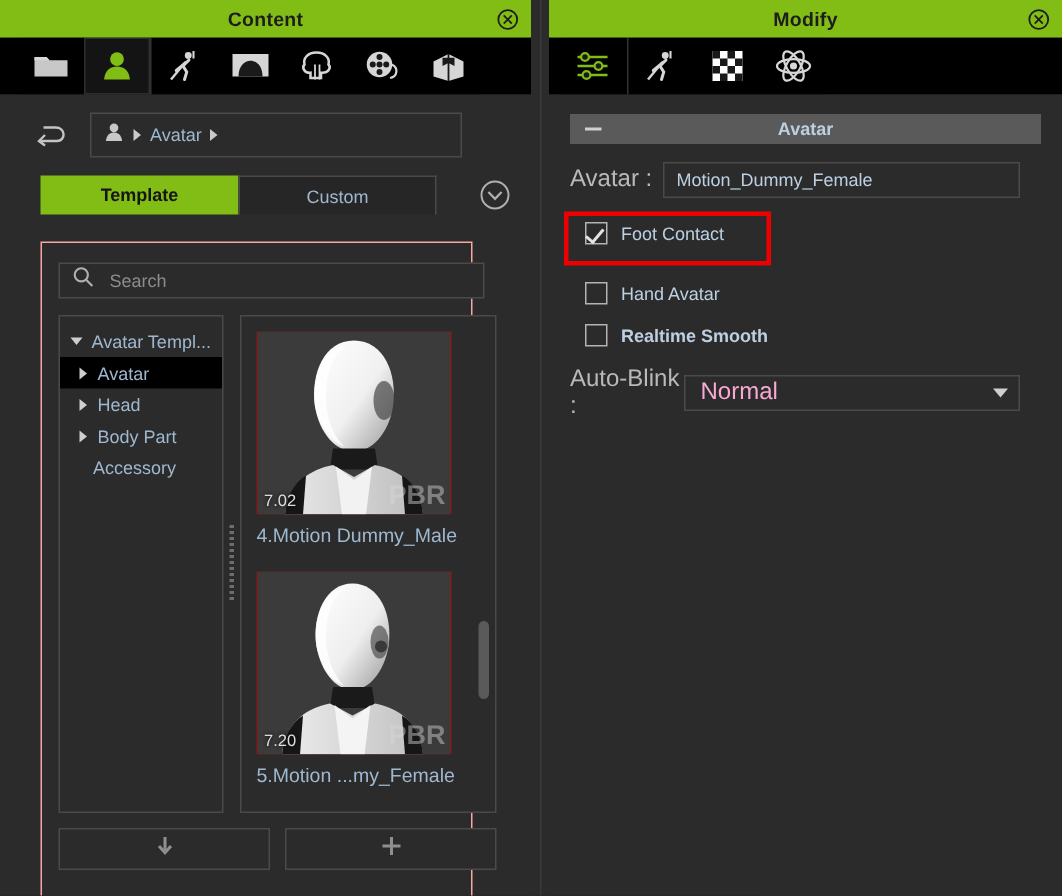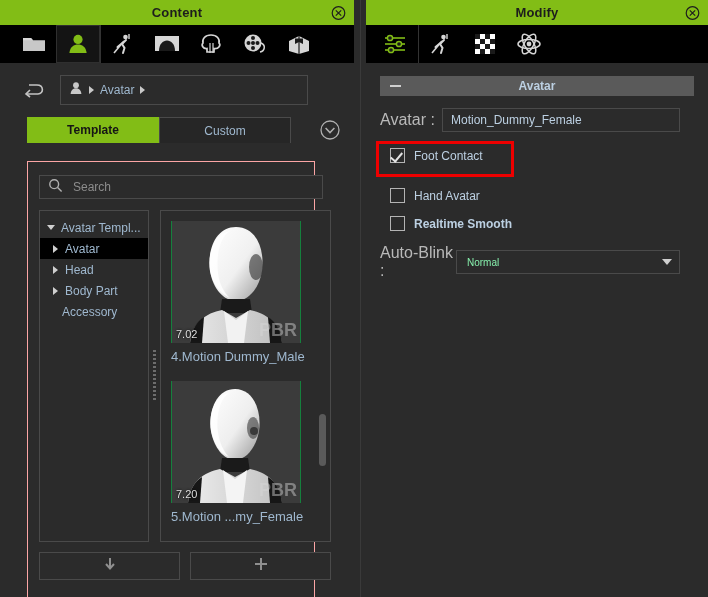--- a/index.html
+++ b/index.html
@@ -128,21 +128,21 @@
   }
 
   .gridbox {
     position: absolute; left: 121px; top: 0; width: 171px; height: 332px;
     border: 1px solid #4a4a4a; background: #2b2b2b; box-sizing: border-box;
     overflow: hidden;
   }
   .thumb-cell { position: absolute; left: 10px; width: 130px; }
   .thumb {
     position: relative; width: 130px; height: 122px; overflow: hidden;
-    background: #15803d;
+    background: #7f1d1d;
   }
   .thumb .bust {
     position: absolute; left: 50%; transform: translateX(-50%);
   }
   .thumb .verbadge {
     position: absolute; left: 5px; bottom: 3px; font-size: 11px; color: #dddddd;
     text-shadow: 0 0 3px #000;
   }
   .thumb .pbr {
     position: absolute; right: 4px; bottom: 2px; font-size: 18px; font-weight: bold;
@@ -195,21 +195,21 @@
   .chk-label { font-size: 12px; color: #bcd0e2; }
   .redbox {
     position: absolute; border: 3px solid #ee0000; box-sizing: border-box;
     pointer-events: none;
   }
   .selectfield {
     border: 1px solid #4a4a4a; background: #2b2b2b; height: 24px;
     display: flex; align-items: center; justify-content: space-between;
     padding: 0 7px 0 10px; box-sizing: border-box; cursor: pointer;
   }
-  .selectfield .sel-val { color: #86efac; font-size: 10px; text-align: right; }
+  .selectfield .sel-val { color: #f9a8d4; font-size: 16px; text-align: right; }
   .caret-down { width: 0; height: 0; border-top: 6px solid #cfcfcf;
                 border-left: 5px solid transparent; border-right: 5px solid transparent; }
 
   .divider-v { position: absolute; left: 360px; top: 0; width: 1px; height: 597px; background: #3a3a3a; }
 </style>
 </head>
 <body>
 
 <div class="app">
 

